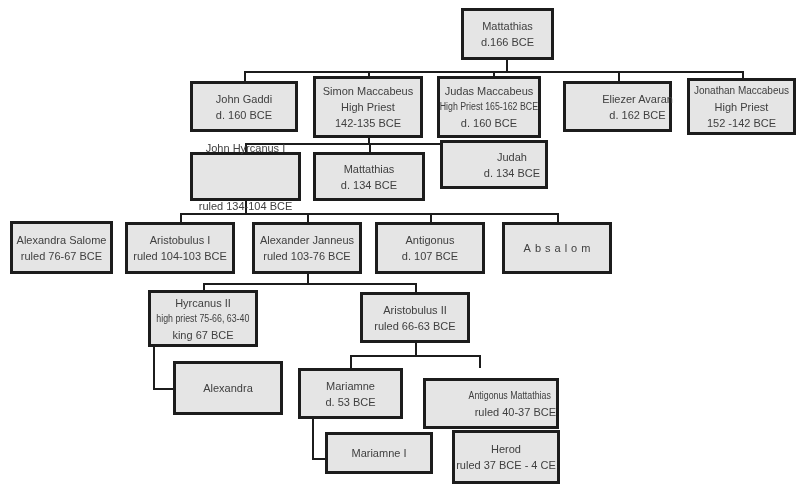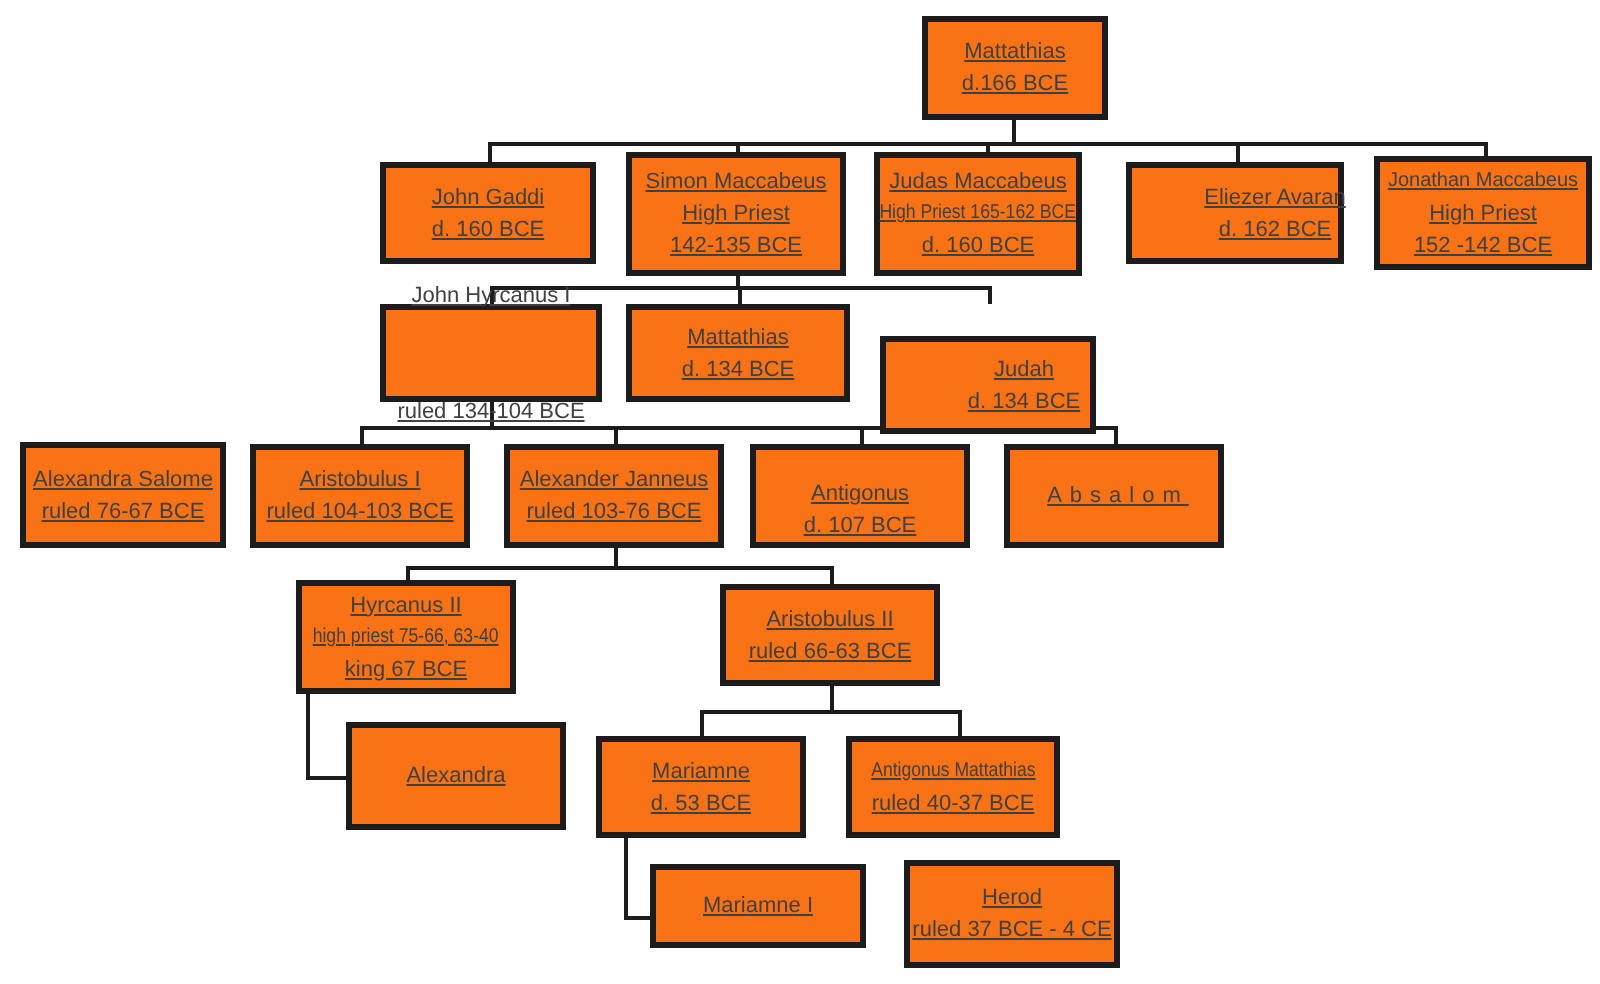--- a/index.html
+++ b/index.html
@@ -1,23 +1,23 @@
 <!DOCTYPE html>
 <html><head>
 <meta charset="utf-8">
 <style>
   html,body{margin:0;padding:0;background:#ffffff;}
   #canvas{
     position:relative;width:800px;height:492px;background:#ffffff;overflow:hidden;
     font-family:"Liberation Sans","DejaVu Sans",sans-serif;color:#404040;
   }
   .box{
-    position:absolute;box-sizing:border-box;border:3px solid #1c1c1c;background:#f97316;
+    position:absolute;box-sizing:border-box;border:3px solid #1c1c1c;background:#e5e5e5;
     display:flex;flex-direction:column;align-items:center;justify-content:center;
-    text-align:center;font-size:11px;line-height:16px;text-decoration:underline;
+    text-align:center;font-size:11px;line-height:16px;
   }
   .box .ln{white-space:nowrap;display:block;}
   .sm{font-size:10px;}
   .cond{display:inline-block;transform:scaleX(0.88);transform-origin:center;}
   .spread{letter-spacing:4px;padding-left:4px;}
   .vline,.hline{position:absolute;background:#1c1c1c;}
   .vline{width:2px;}
   .hline{height:2px;}
 </style>
 </head>
@@ -92,38 +92,38 @@
   </div>
 
   <div class="box" style="left:190px;top:152px;width:111px;height:49px;gap:42px;">
     <span class="ln">John Hyrcanus I</span>
     <span class="ln">ruled 134-104 BCE</span>
   </div>
   <div class="box" style="left:313px;top:152px;width:112px;height:49px;">
     <span class="ln">Mattathias</span>
     <span class="ln">d. 134 BCE</span>
   </div>
-  <div class="box" style="left:440px;top:168px;width:108px;height:49px;padding-left:36px;">
+  <div class="box" style="left:440px;top:140px;width:108px;height:49px;padding-left:36px;">
     <span class="ln">Judah</span>
     <span class="ln">d. 134 BCE</span>
   </div>
 
   <div class="box" style="left:10px;top:221px;width:103px;height:53px;">
     <span class="ln">Alexandra Salome</span>
     <span class="ln">ruled 76-67 BCE</span>
   </div>
   <div class="box" style="left:125px;top:222px;width:110px;height:52px;">
     <span class="ln">Aristobulus I</span>
     <span class="ln">ruled 104-103 BCE</span>
   </div>
   <div class="box" style="left:252px;top:222px;width:110px;height:52px;">
     <span class="ln">Alexander Janneus</span>
     <span class="ln">ruled 103-76 BCE</span>
   </div>
-  <div class="box" style="left:375px;top:222px;width:110px;height:52px;justify-content:flex-end;">
+  <div class="box" style="left:375px;top:222px;width:110px;height:52px;">
     <span class="ln">Antigonus</span>
     <span class="ln">d. 107 BCE</span>
   </div>
   <div class="box" style="left:502px;top:222px;width:110px;height:52px;">
     <span class="ln spread">Absalom</span>
   </div>
 
   <div class="box" style="left:148px;top:290px;width:110px;height:57px;">
     <span class="ln">Hyrcanus II</span>
     <span class="ln sm cond">high priest 75-66, 63-40</span>
@@ -134,21 +134,21 @@
     <span class="ln">ruled 66-63 BCE</span>
   </div>
 
   <div class="box" style="left:173px;top:361px;width:110px;height:54px;text-align:right;">
     <span class="ln">Alexandra</span>
   </div>
   <div class="box" style="left:298px;top:368px;width:105px;height:51px;">
     <span class="ln">Mariamne</span>
     <span class="ln">d. 53 BCE</span>
   </div>
-  <div class="box" style="left:423px;top:368px;width:107px;height:51px;">
+  <div class="box" style="left:423px;top:378px;width:136px;height:51px;align-items:flex-end;">
     <span class="ln sm cond">Antigonus  Mattathias</span>
     <span class="ln">ruled 40-37 BCE</span>
   </div>
 
   <div class="box" style="left:325px;top:432px;width:108px;height:42px;">
     <span class="ln">Mariamne I</span>
   </div>
   <div class="box" style="left:452px;top:430px;width:108px;height:54px;">
     <span class="ln">Herod</span>
     <span class="ln">ruled 37 BCE - 4 CE</span>

